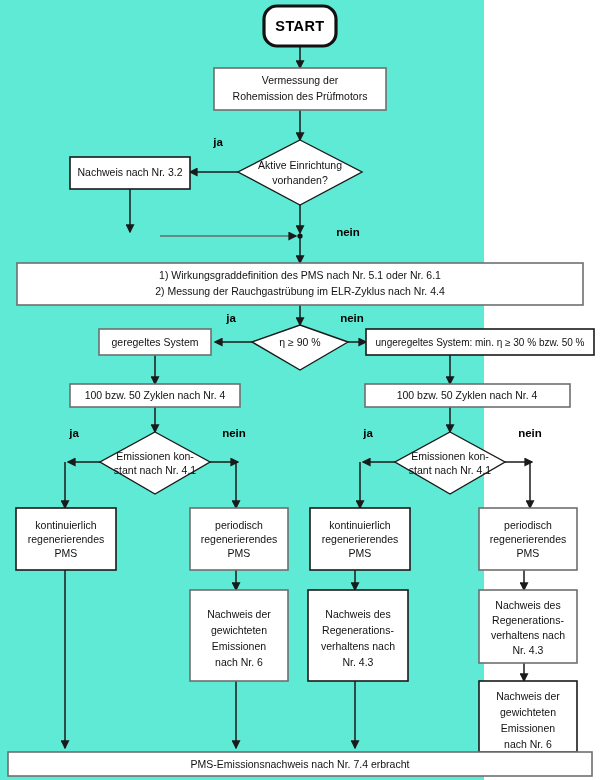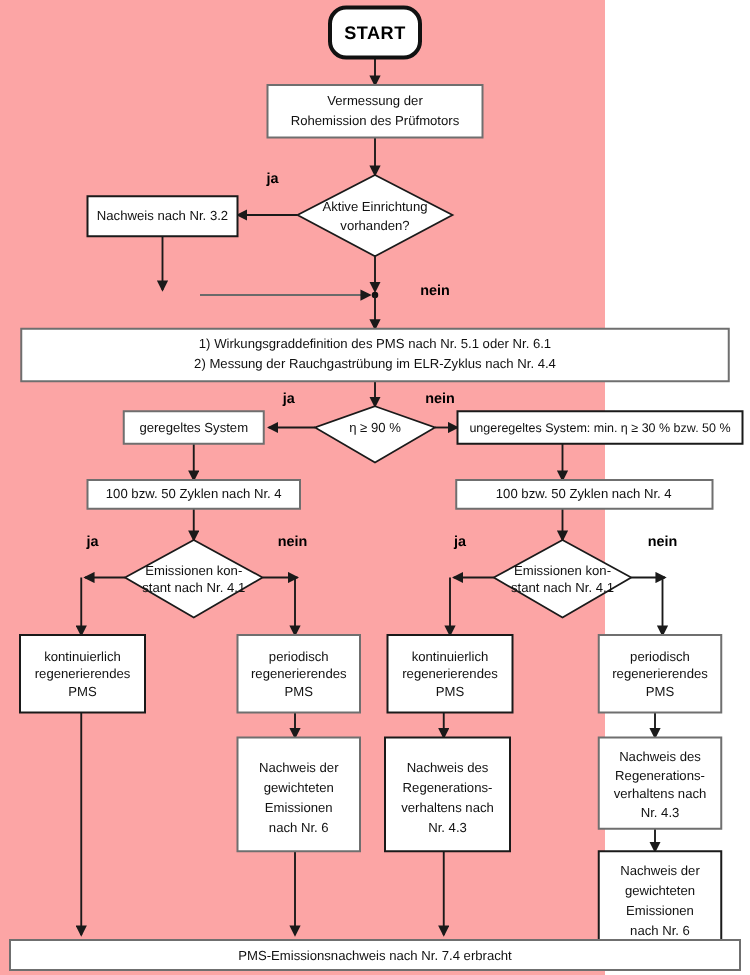--- a/index.html
+++ b/index.html
@@ -4,21 +4,21 @@
 <style>
   html, body {
     margin: 0;
     padding: 0;
     background: #ffffff;
   }
   #canvas {
     position: relative;
     width: 484px;
     height: 780px;
-    background: #fca5a5;
+    background: #5eead4;
     font-family: "Liberation Sans", sans-serif;
   }
   svg#flow {
     position: absolute;
     top: 0;
     left: 0;
     width: 600px;
     height: 780px;
     display: block;
   }

